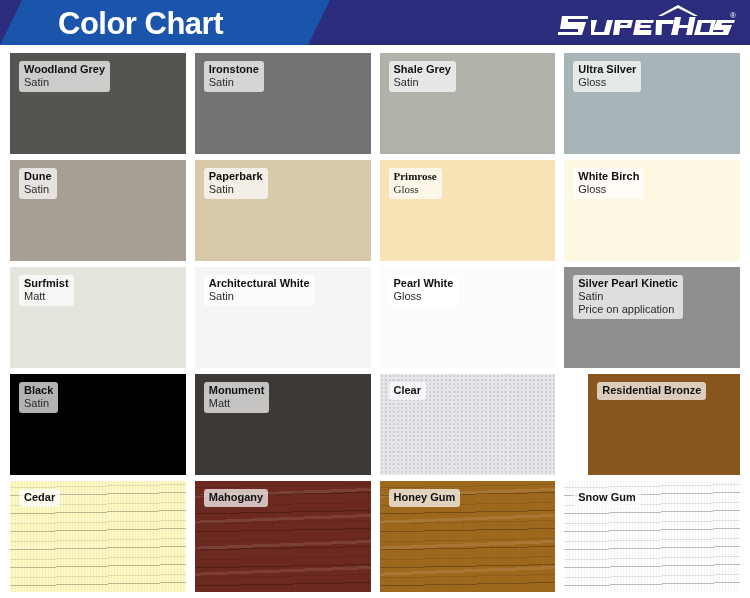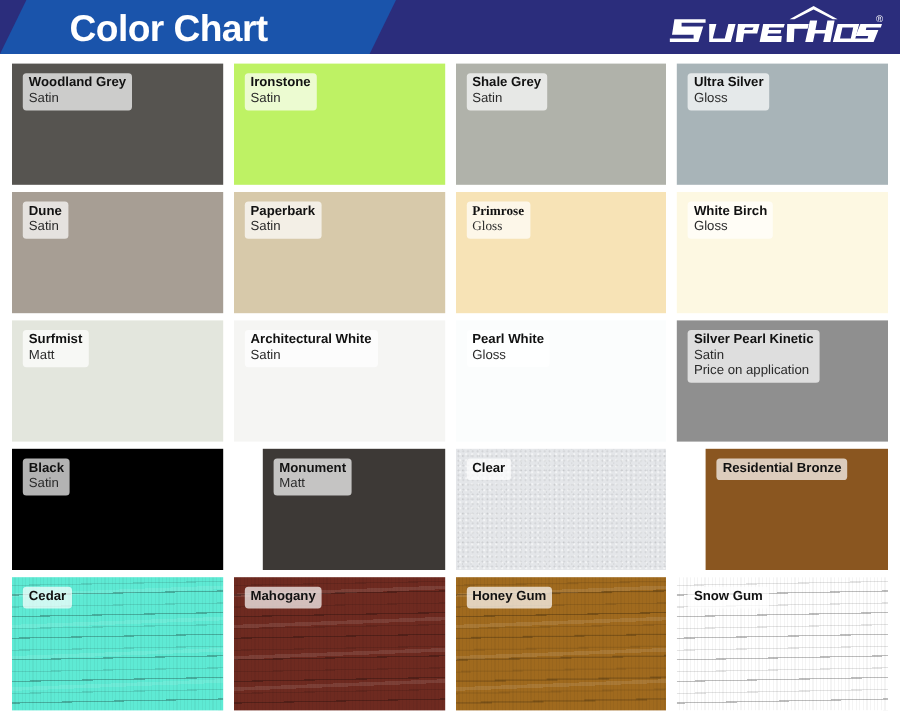--- a/index.html
+++ b/index.html
@@ -206,21 +206,21 @@
 
   <div id="grid">
 
     <div class="swatch" style="background-color: rgb(86, 84, 80); padding-left: 36px;">
       <div class="swatch-label">
         <span class="swatch-name">Woodland Grey</span>
         <span class="swatch-finish">Satin</span>
 
       </div>
     </div>
-    <div class="swatch" style="background-color: #bef264;">
+    <div class="swatch" style="background-color: #737373;">
       <div class="swatch-label">
         <span class="swatch-name">Ironstone</span>
         <span class="swatch-finish">Satin</span>
 
       </div>
     </div>
     <div class="swatch" style="background-color: rgb(176, 178, 170);">
       <div class="swatch-label">
         <span class="swatch-name">Shale Grey</span>
         <span class="swatch-finish">Satin</span>
@@ -293,41 +293,41 @@
       </div>
     </div>
 
     <div class="swatch" style="background-color: rgb(0, 0, 0);">
       <div class="swatch-label">
         <span class="swatch-name">Black</span>
         <span class="swatch-finish">Satin</span>
 
       </div>
     </div>
-    <div class="swatch" style="background-color: rgb(61, 57, 54); margin-left: 24px;">
+    <div class="swatch" style="background-color: rgb(61, 57, 54);">
       <div class="swatch-label">
         <span class="swatch-name">Monument</span>
         <span class="swatch-finish">Matt</span>
 
       </div>
     </div>
     <div class="swatch tex-speckle" style="background-color: rgb(228, 230, 233);">
       <div class="swatch-label">
         <span class="swatch-name">Clear</span>
 
       </div>
     </div>
     <div class="swatch" style="background-color: rgb(138, 86, 32); margin-left: 24px;">
       <div class="swatch-label">
         <span class="swatch-name">Residential Bronze</span>
 
       </div>
     </div>
 
-    <div class="swatch tex-wood" style="background-color: #5eead4;">
+    <div class="swatch tex-wood" style="background-color: #fef9c3;">
       <div class="swatch-label">
         <span class="swatch-name">Cedar</span>
 
       </div>
     </div>
     <div class="swatch tex-wood" style="background-color: rgb(110, 42, 32);">
       <div class="swatch-label">
         <span class="swatch-name">Mahogany</span>
 
       </div>

